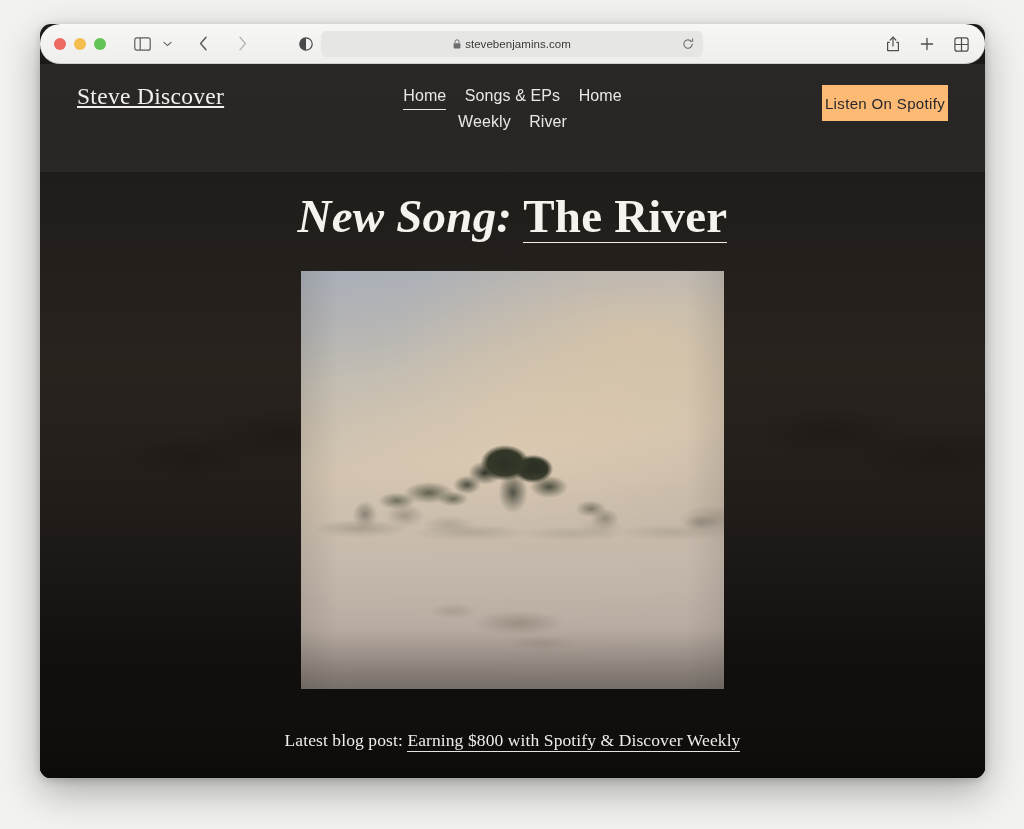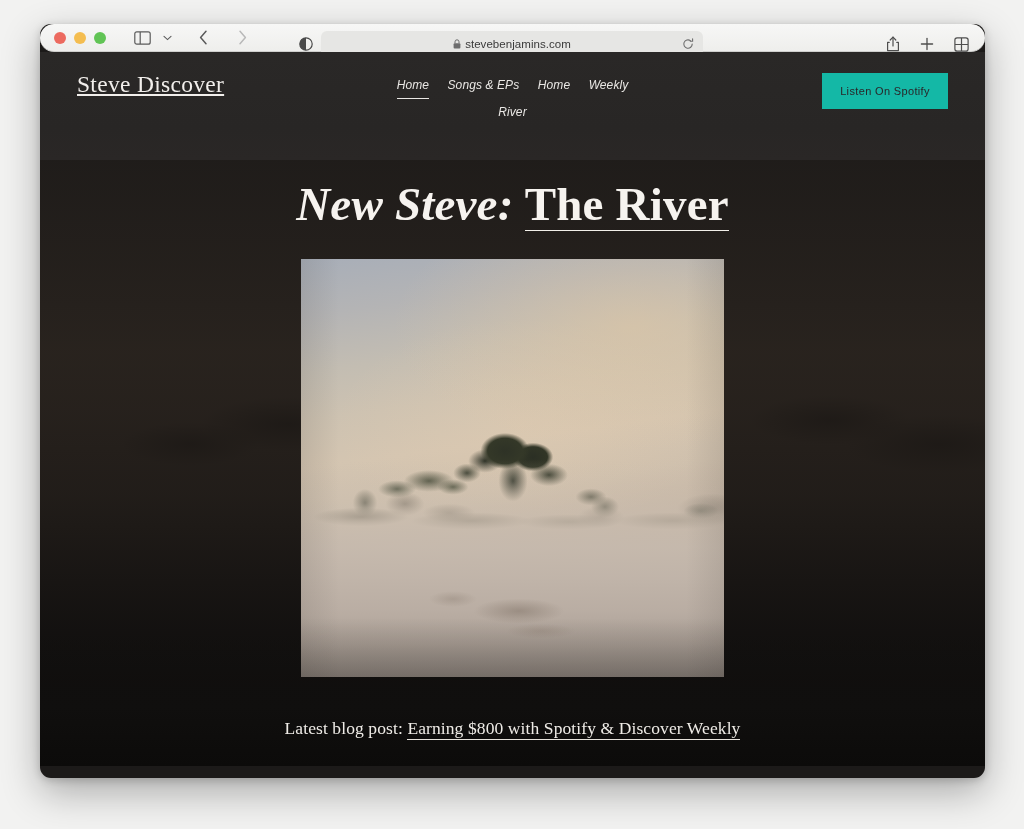--- a/index.html
+++ b/index.html
@@ -26,21 +26,21 @@
     height: 754px;
     border-radius: 11px;
     overflow: hidden;
     box-shadow: 0 14px 38px rgba(0,0,0,0.30), 0 2px 8px rgba(0,0,0,0.18);
     background: #1c1a19;
   }
 
   
   #toolbar {
     position: relative;
-    height: 28px;
+    height: 40px;
     background: linear-gradient(#f7f7f6, #eeeeec);
     border-bottom: 1px solid #cfcfcd;
     display: flex;
     align-items: center;
     padding: 0 14px;
     border-radius: 20px;
   }
 
   .traffic-lights { display: flex; gap: 8px; align-items: center; }
   .light { width: 12px; height: 12px; border-radius: 50%; display: block; }
@@ -168,41 +168,40 @@
     left: 0; right: 0;
     top: 20px;
     text-align: center;
     width: 100%;
     max-width: 260px;
     margin: 0 auto;
     line-height: 24px;
   }
   #site-nav a {
     display: inline-block;
-    font-size: 12px;
+    font-size: 16px;
     color: #e9e7e4;
     text-decoration: none;
     margin: 0 7px;
     letter-spacing: 0.1px;
-    font-style: italic;
   }
   #site-nav a.active {
     border-bottom: 1px solid #e9e7e4;
     padding-bottom: 1px;
   }
 
   #spotify-button {
     position: absolute;
     right: 37px;
     top: 21px;
     width: 126px;
     height: 36px;
-    background: #14b8a6;
+    background: #fdba74;
     color: #29272a;
-    font-size: 11px;
+    font-size: 15px;
     letter-spacing: 0.35px;
     display: flex;
     align-items: center;
     justify-content: center;
     text-decoration: none;
   }
 
   
   #hero { text-align: center; }
 
@@ -442,21 +441,21 @@
           <a href="#">Weekly</a>
           <a href="#">River</a>
         </nav>
 
         <a id="spotify-button" href="#">Listen On Spotify</a>
       </div>
 
       <div id="hero">
 
         <h1 id="hero-heading">
-          <span class="em">New Steve:</span>
+          <span class="em">New Song:</span>
           <a class="song-link" href="#">The River</a>
         </h1>
 
         <div id="hero-artwork">
           <div class="layer sky"></div>
           <div class="layer glow"></div>
           <div class="layer treeline"></div>
           <div class="layer bushes"></div>
           <div class="layer tree-left"></div>
           <div class="layer tree-main"></div>

